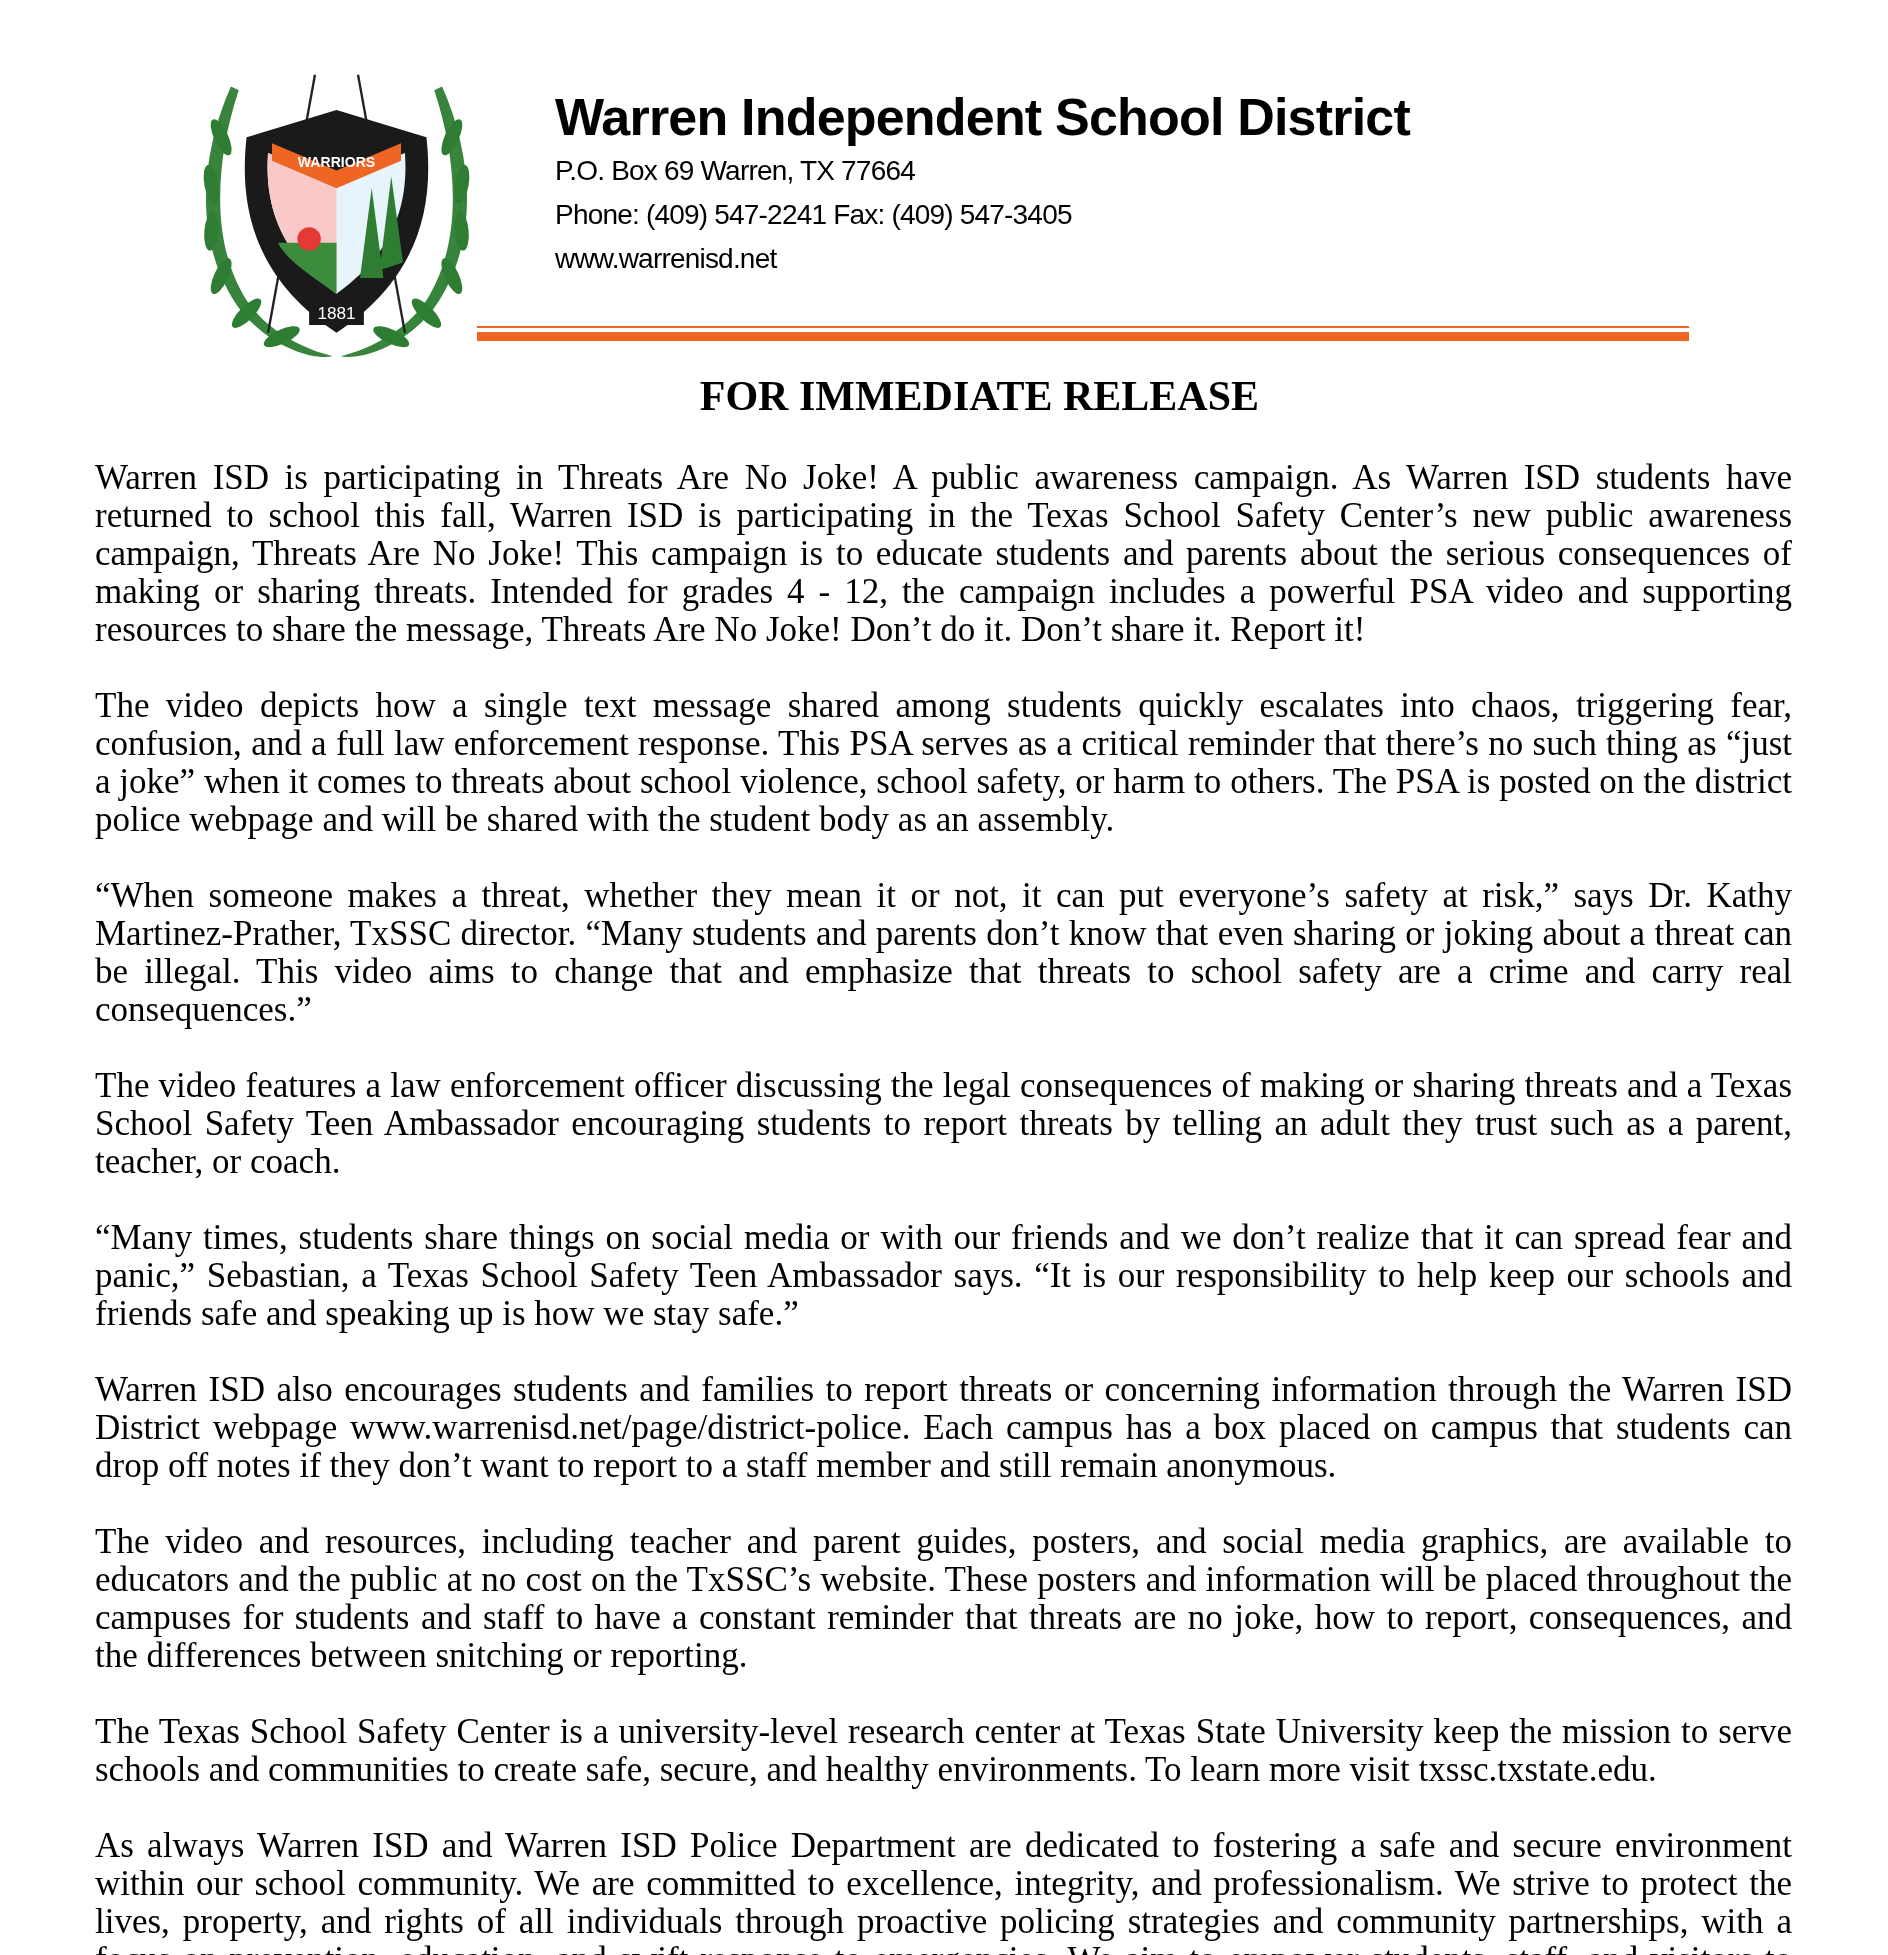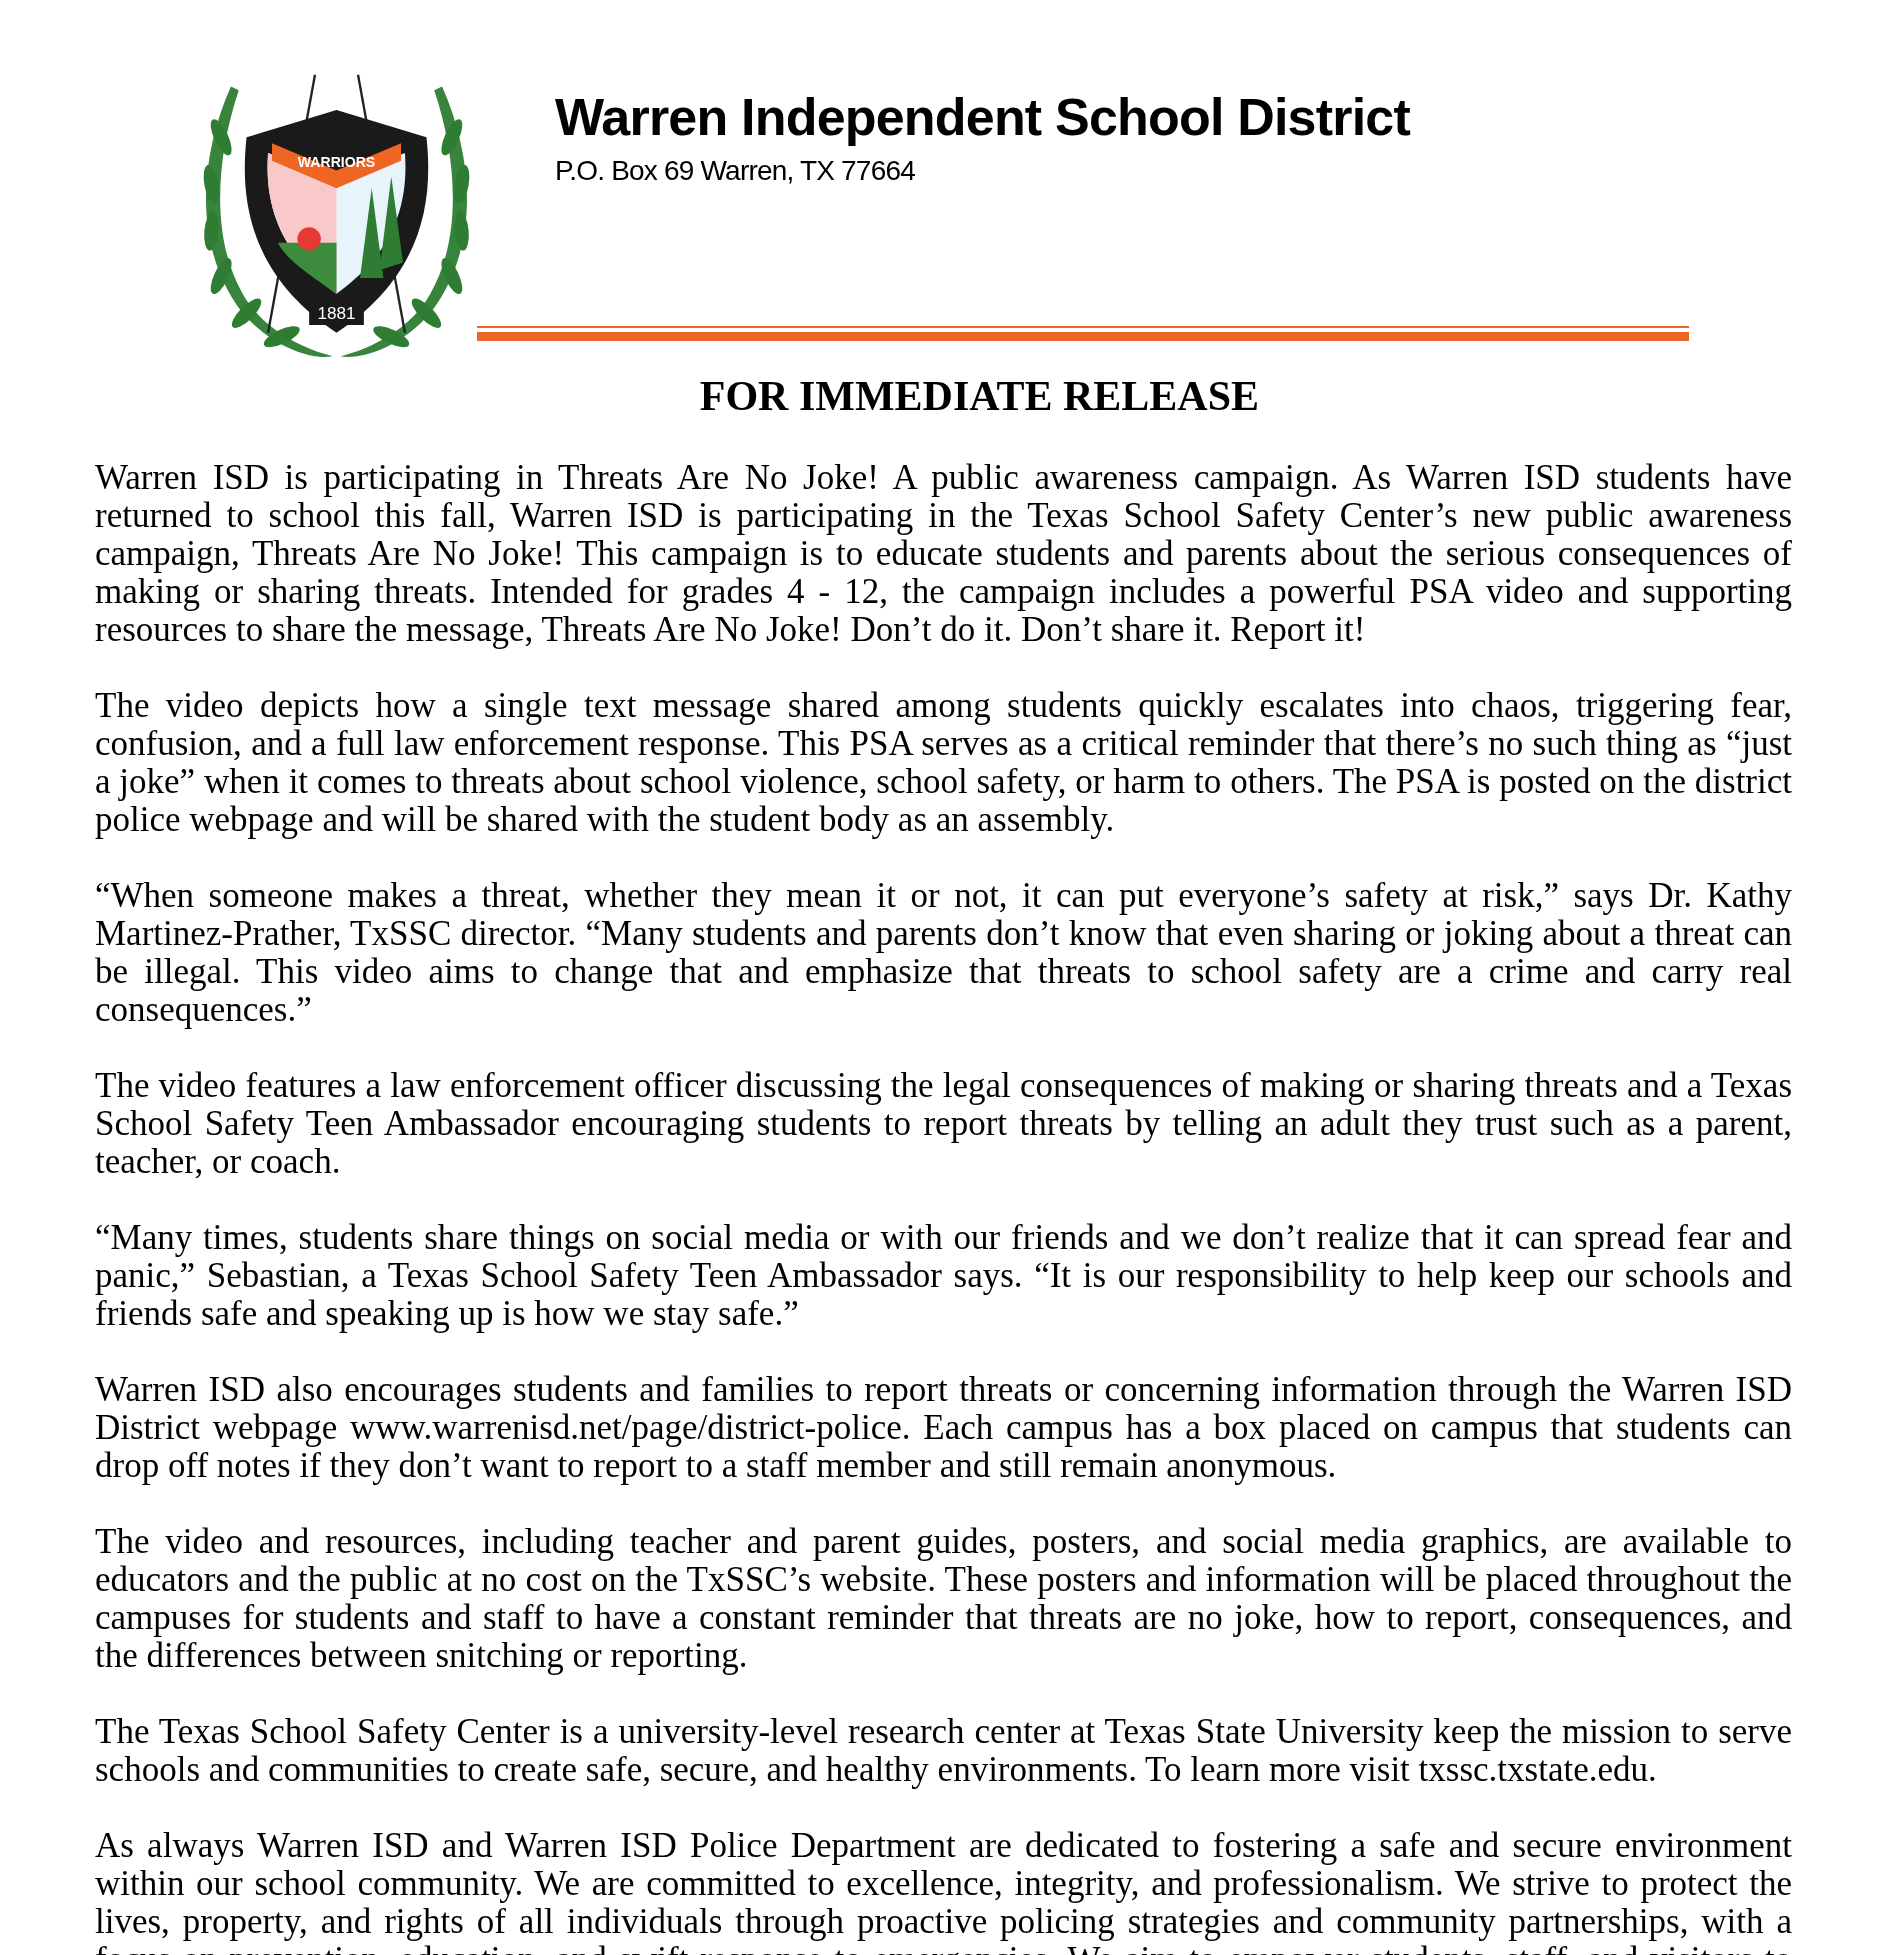--- a/index.html
+++ b/index.html
@@ -59,20 +59,22 @@
     <path d="M225 215 L390 285 L555 215 L555 260 L390 330 L225 260 Z" fill="#ef6523"></path>
     <text x="390" y="275" text-anchor="middle" font-family="Liberation Sans, sans-serif" font-size="36" font-weight="bold" fill="#fff">WARRIORS</text>
 
     <rect x="320" y="620" width="140" height="60" fill="#1a1a1a"></rect>
     <text x="390" y="665" text-anchor="middle" font-family="Liberation Sans, sans-serif" font-size="44" fill="#fff">1881</text>
   </svg>
 
   <div class="letterhead">
     <div class="lh-title">Warren Independent School District</div>
     <div class="lh-line">P.O. Box 69 Warren, TX 77664</div>
+    <div class="lh-line">Phone: (409) 547-2241 Fax: (409) 547-3405</div>
+    <div class="lh-line">www.warrenisd.net</div>
   </div>
   <div class="rule-thin"></div>
   <div class="rule-thick"></div>
 
   <div class="release"><span>FOR IMMEDIATE RELEASE</span></div>
 
   <div class="body">
     <p>Warren ISD is participating in Threats Are No Joke! A public awareness campaign. As Warren ISD students have returned to school this fall, Warren ISD is participating in the Texas School Safety Center’s new public awareness campaign, Threats Are No Joke! This campaign is to educate students and parents about the serious consequences of making or sharing threats. Intended for grades 4 - 12, the campaign includes a powerful PSA video and supporting resources to share the message, Threats Are No Joke! Don’t do it. Don’t share it. Report it!</p>
     <p>The video depicts how a single text message shared among students quickly escalates into chaos, triggering fear, confusion, and a full law enforcement response. This PSA serves as a critical reminder that there’s no such thing as “just a joke” when it comes to threats about school violence, school safety, or harm to others. The PSA is posted on the district police webpage and will be shared with the student body as an assembly.</p>
     <p>“When someone makes a threat, whether they mean it or not, it can put everyone’s safety at risk,” says Dr. Kathy Martinez-Prather, TxSSC director. “Many students and parents don’t know that even sharing or joking about a threat can be illegal. This video aims to change that and emphasize that threats to school safety are a crime and carry real consequences.”</p>

